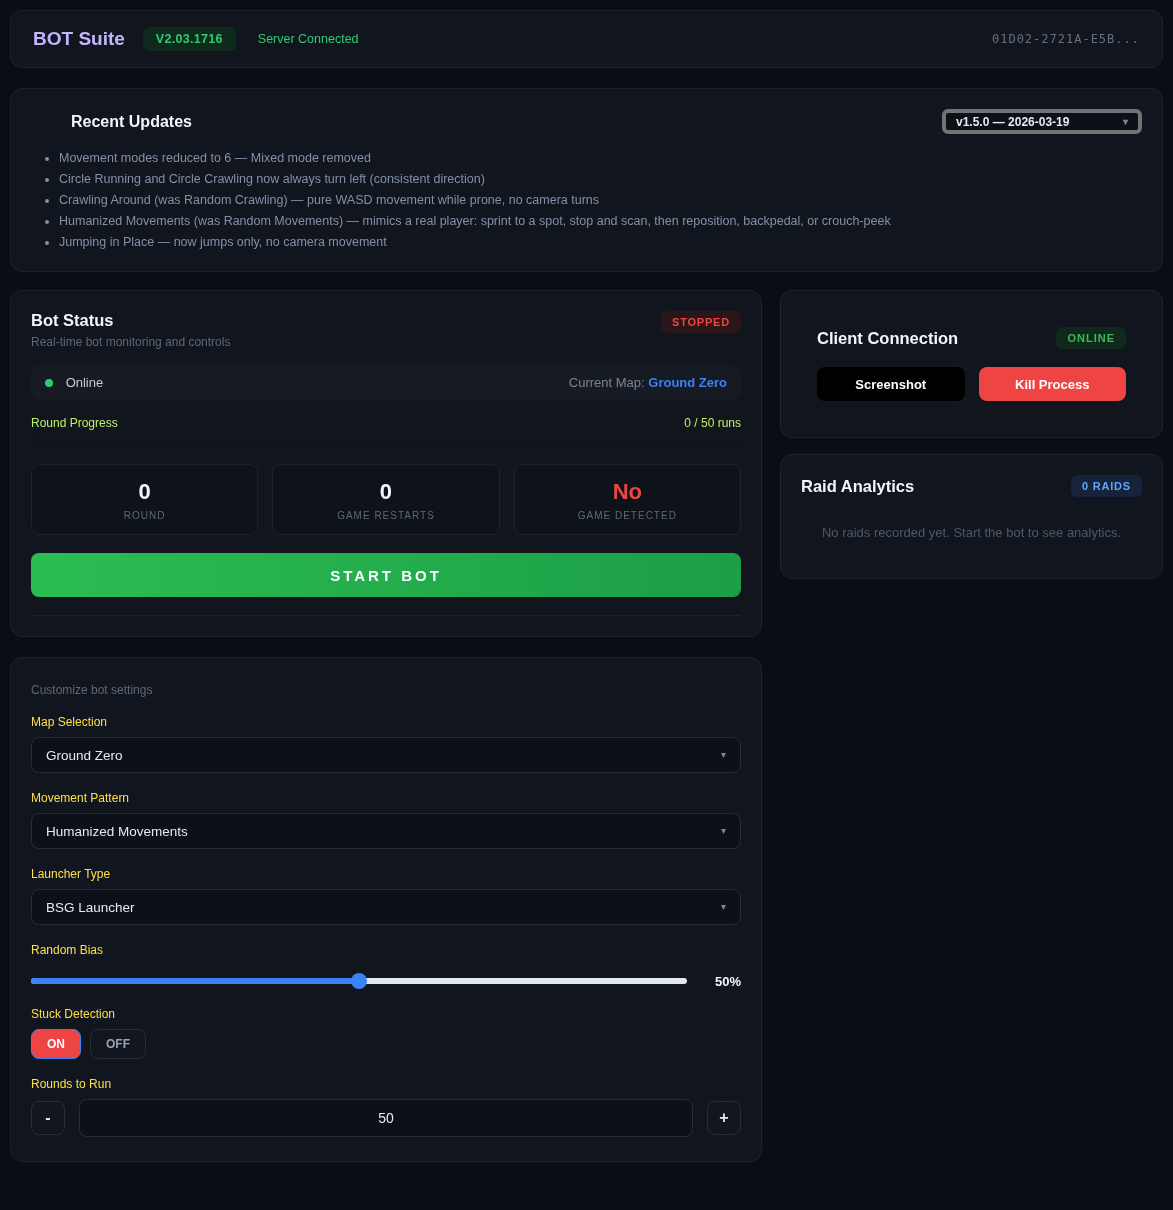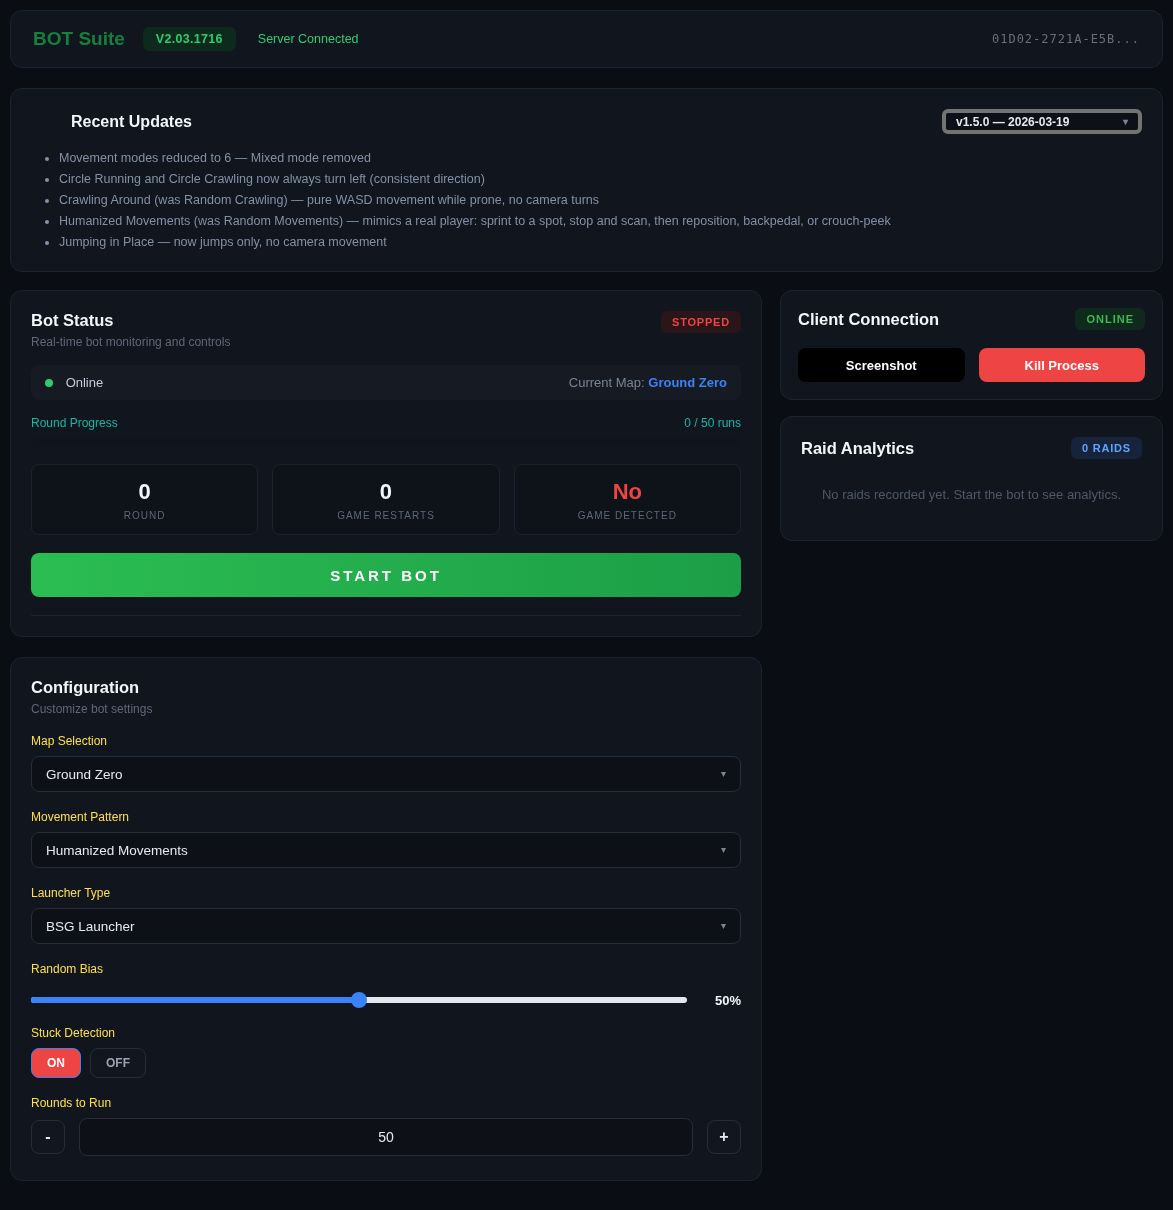--- a/index.html
+++ b/index.html
@@ -17,21 +17,21 @@
     border: 1px solid #1c2230;
     border-radius: 12px;
   }
 
   
   .topbar {
     height: 58px;
     display: flex; align-items: center;
     padding: 0 22px;
   }
-  .app-title { font-size: 19px; font-weight: 700; color: #15803d; }
+  .app-title { font-size: 19px; font-weight: 700; color: #c4b5fd; }
   .version-badge {
     margin-left: 18px;
     background: #0e2a1c;
     color: #2ecc71;
     font-size: 12.5px; font-weight: 700;
     padding: 5px 13px;
     border-radius: 6px;
     letter-spacing: .3px;
   }
   .server-status { margin-left: 22px; font-size: 12.5px; color: #2ecc71; }
@@ -101,21 +101,21 @@
     display: inline-block; width: 8px; height: 8px;
     border-radius: 50%; background: #2ecc71; margin-right: 9px;
   }
   .online-label { color: #c4cdd9; }
   .map-label { color: #7a8494; }
   .map-value { color: #3b82f6; font-weight: 700; }
 
   .progress-row {
     margin-top: 16px;
     display: flex; justify-content: space-between;
-    font-size: 12px; color: #14b8a6;
+    font-size: 12px; color: #bef264;
   }
   .progress-track {
     margin-top: 8px;
     height: 8px; border-radius: 99px;
     background: #10141c;
     overflow: hidden;
   }
   .progress-fill { height: 100%; background: #3b82f6; border-radius: 99px; width: 0%; }
 
   .stats-grid {
@@ -146,21 +146,21 @@
     font-family: "Liberation Sans", sans-serif;
     font-size: 15px; font-weight: 700; letter-spacing: 3px;
     cursor: pointer;
   }
   .status-divider { margin-top: 18px; border-top: 1px solid #1c2230; }
   .status-line { margin-top: 13px; font-size: 12.5px; }
   .status-label { color: #5d6878; }
   .status-value { color: #3b82f6; font-weight: 700; margin-left: 5px; }
 
   
-  .client-conn { padding: 17px; }
+  .client-conn { padding: 36px; }
   .conn-buttons { margin-top: 18px; display: flex; gap: 14px; }
   .conn-buttons button {
     flex: 1; height: 34px;
     border: none; border-radius: 8px;
     font-family: "Liberation Sans", sans-serif;
     font-size: 13px; font-weight: 700; color: #fff;
     cursor: pointer;
   }
   .btn-screenshot { background: #000000; }
   .btn-kill { background: #ef4444; }
@@ -314,21 +314,20 @@
             <div class="stat-label">GAME DETECTED</div>
           </div>
         </div>
 
         <button class="start-button">START BOT</button>
 
         <div class="status-divider"></div>
       </div>
 
       <div class="panel config">
-        <div class="panel-title">Configuration</div>
         <div class="panel-sub">Customize bot settings</div>
 
         <div class="field-label">Map Selection</div>
         <div class="select">
           <span>Ground Zero</span>
           <span class="caret">▾</span>
         </div>
 
         <div class="field-label">Movement Pattern</div>
         <div class="select">

